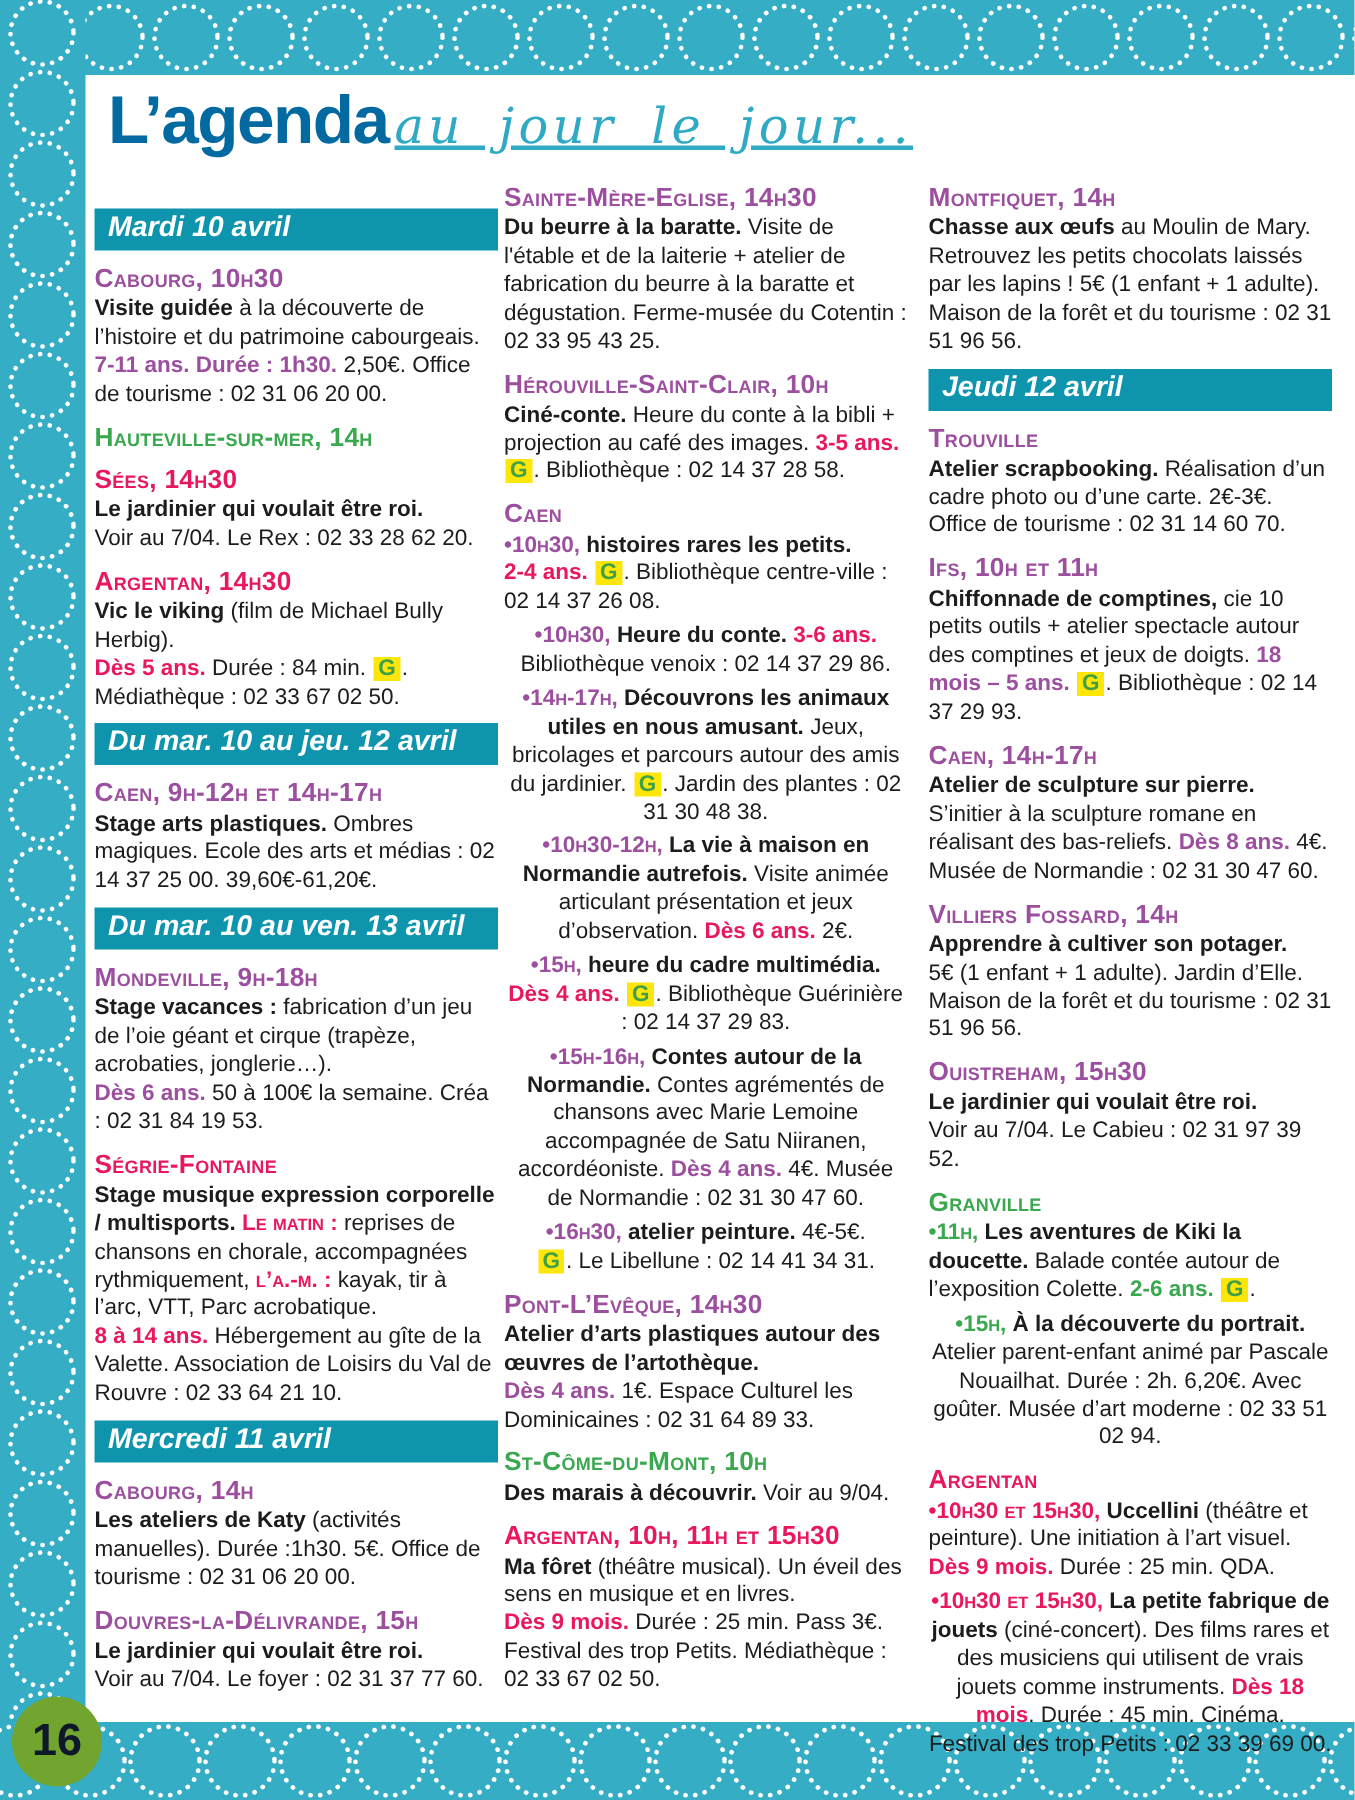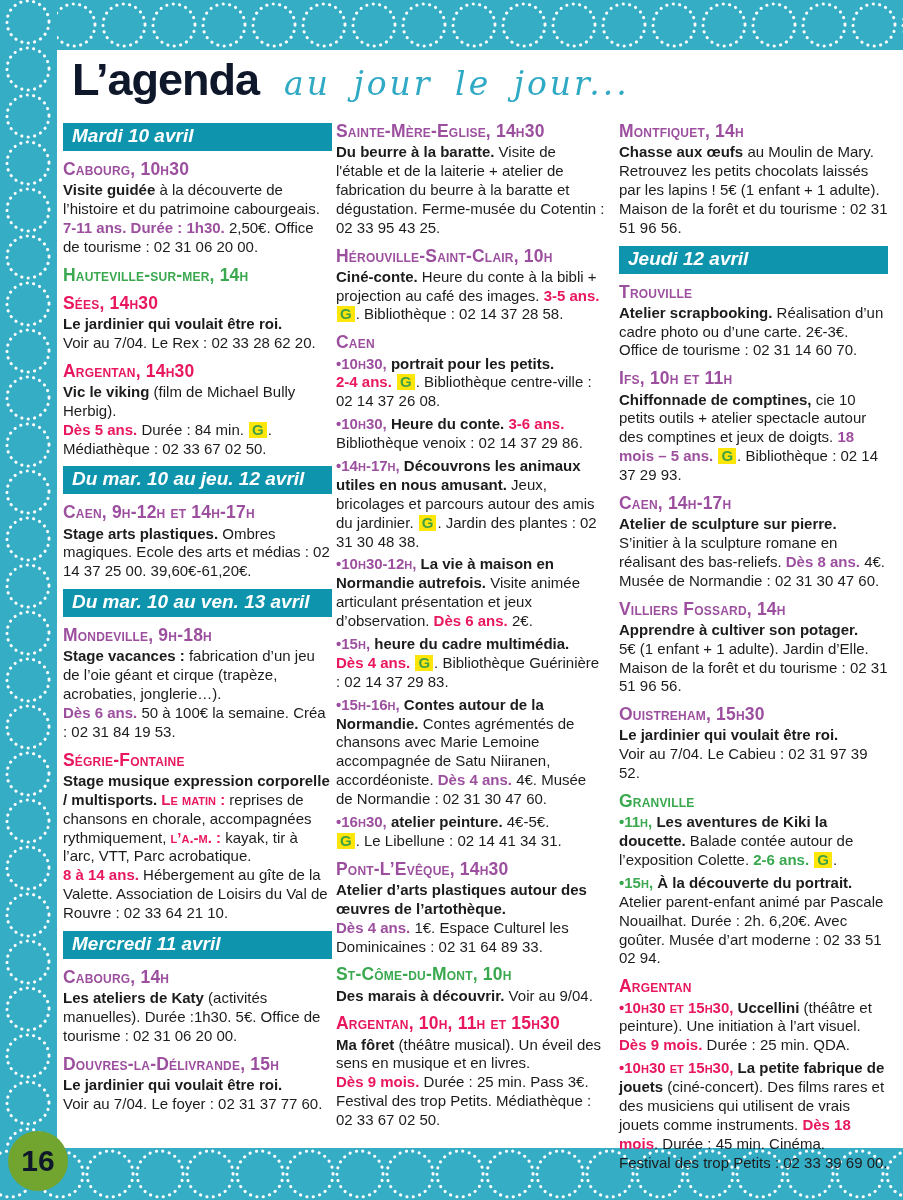--- a/index.html
+++ b/index.html
@@ -21,45 +21,45 @@
     stroke-dasharray:0.1 6.4; stroke-linecap:round;
   }
   .page-num {
     position:absolute; left:8px; top:1131px; width:60px; height:60px;
     background:var(--page-green,#72a52f); border-radius:50%;
     display:flex; align-items:center; justify-content:center;
     color:#0f172a; font-weight:bold; font-size:30px; z-index:6;
   }
   .title-row { position:absolute; left:72px; top:54px; white-space:nowrap; }
   .title {
-    font-size:45px; font-weight:bold; letter-spacing:-1px; color:#0f172a;
+    font-size:45px; font-weight:bold; letter-spacing:-1px; color:#0369a1;
   }
   .subtitle {
     font-family:"DejaVu Serif", serif; font-style:italic;
     font-size:33px; color:var(--script-teal,#2fa9c4);
-    letter-spacing:3px; word-spacing:9px; margin-left:25px;
+    letter-spacing:3px; word-spacing:9px; margin-left:4px;text-decoration:underline;
   }
   .col { position:absolute; top:121px; width:269px; }
   #col1 { left:63px; }
   #col2 { left:336px; }
   #col3 { left:619px; }
   .date-box {
     background:var(--box-teal,#0e95ad); color:#fff;
     font-weight:bold; font-style:italic; font-size:19px;
     padding:2px 4px 4px 9px; margin:5px 0 8px 0;
     box-sizing:border-box; width:100%;
   }
-  .col > .date-box:first-child { margin-top:2px; }
+  .col > .date-box:first-child { margin-top:18px; }
   .event { margin-bottom:8px; }
   .loc {
     font-weight:bold; font-size:17.5px; line-height:1.15;
     font-variant:small-caps; letter-spacing:0.2px; margin:0 0 2px 0;
   }
   .event p { margin:0; font-size:15px; line-height:1.26; }
-  .event p + p { margin-top:4px; }
+  .event p + p { margin-top:4px;text-align:center; }
   .b { font-weight:bold; }
   .sc { font-variant:small-caps; }
   .c-purple { color:var(--purple,#9c4f9e); }
   .c-green  { color:var(--green,#39a84e); }
   .c-pink   { color:var(--pink,#e8175f); }
   .gbadge {
     display:inline-block; background:var(--yellow,#ffe60a);
     color:var(--g-green,#3fa044); font-weight:bold;
     padding:0 3px; line-height:16px; margin:0 1px;
   }
@@ -197,21 +197,21 @@
     <div class="event">
       <div class="loc c-purple">Sainte-Mère-Eglise, 14h30</div>
       <p><span class="b">Du beurre à la baratte. </span><span class="">Visite de l'étable et de la laiterie + atelier de fabrication du beurre à la baratte et dégustation. Ferme-musée du Cotentin : 02 33 95 43 25.</span></p>
     </div>
     <div class="event">
       <div class="loc c-purple">Hérouville-Saint-Clair, 10h</div>
       <p><span class="b">Ciné-conte. </span><span class="">Heure du conte à la bibli + projection au café des images. </span><span class="b c-pink">3-5 ans. </span><span class="gbadge">G</span><span class="">. Bibliothèque : 02 14 37 28 58.</span></p>
     </div>
     <div class="event">
       <div class="loc c-purple">Caen</div>
-      <p><span class="b c-purple sc">•10h30, </span><span class="b">portrait pour les petits. </span><br><span class="b c-pink">2-4 ans. </span><span class="gbadge">G</span><span class="">. Bibliothèque centre-ville : 02 14 37 26 08.</span></p>
+      <p><span class="b c-purple sc">•10h30, </span><span class="b">histoires rares les petits. </span><br><span class="b c-pink">2-4 ans. </span><span class="gbadge">G</span><span class="">. Bibliothèque centre-ville : 02 14 37 26 08.</span></p>
       <p><span class="b c-purple sc">•10h30, </span><span class="b">Heure du conte. </span><span class="b c-pink">3-6 ans. </span><br><span class="">Bibliothèque venoix : 02 14 37 29 86.</span></p>
       <p><span class="b c-purple sc">•14h-17h, </span><span class="b">Découvrons les animaux utiles en nous amusant. </span><span class="">Jeux, bricolages et parcours autour des amis du jardinier. </span><span class="gbadge">G</span><span class="">. Jardin des plantes : 02 31 30 48 38.</span></p>
       <p><span class="b c-purple sc">•10h30-12h, </span><span class="b">La vie à maison en Normandie autrefois. </span><span class="">Visite animée articulant présentation et jeux d’observation. </span><span class="b c-pink">Dès 6 ans. </span><span class="">2€.</span></p>
       <p><span class="b c-purple sc">•15h, </span><span class="b">heure du cadre multimédia. </span><br><span class="b c-pink">Dès 4 ans. </span><span class="gbadge">G</span><span class="">. Bibliothèque Guérinière : 02 14 37 29 83.</span></p>
       <p><span class="b c-purple sc">•15h-16h, </span><span class="b">Contes autour de la Normandie. </span><span class="">Contes agrémentés de chansons avec Marie Lemoine accompagnée de Satu Niiranen, accordéoniste. </span><span class="b c-purple">Dès 4 ans. </span><span class="">4€. Musée de Normandie : 02 31 30 47 60.</span></p>
       <p><span class="b c-purple sc">•16h30, </span><span class="b">atelier peinture. </span><span class="">4€-5€.</span><br><span class="gbadge">G</span><span class="">. Le Libellune : 02 14 41 34 31.</span></p>
     </div>
     <div class="event">
       <div class="loc c-purple">Pont-L’Evêque, 14h30</div>
       <p><span class="b">Atelier d’arts plastiques autour des œuvres de l’artothèque.</span><br><span class="b c-purple">Dès 4 ans. </span><span class=""> 1€. Espace Culturel les Dominicaines : 02 31 64 89 33.</span></p>

